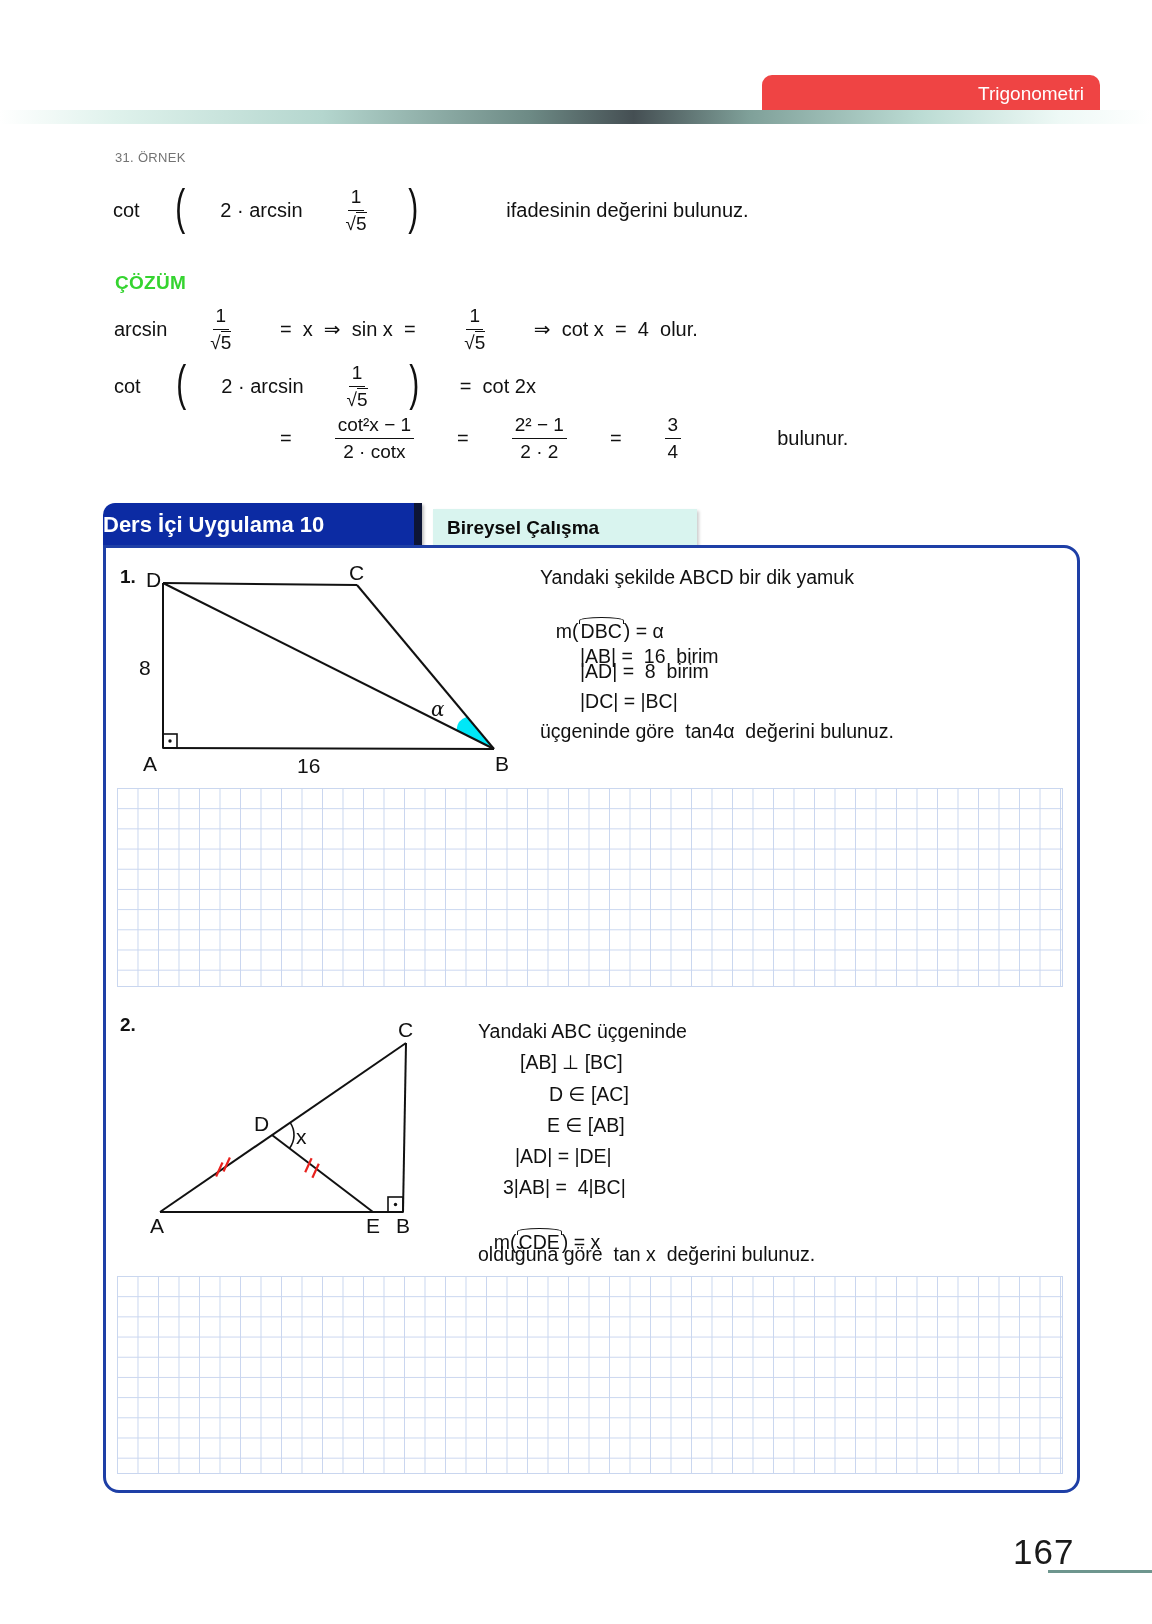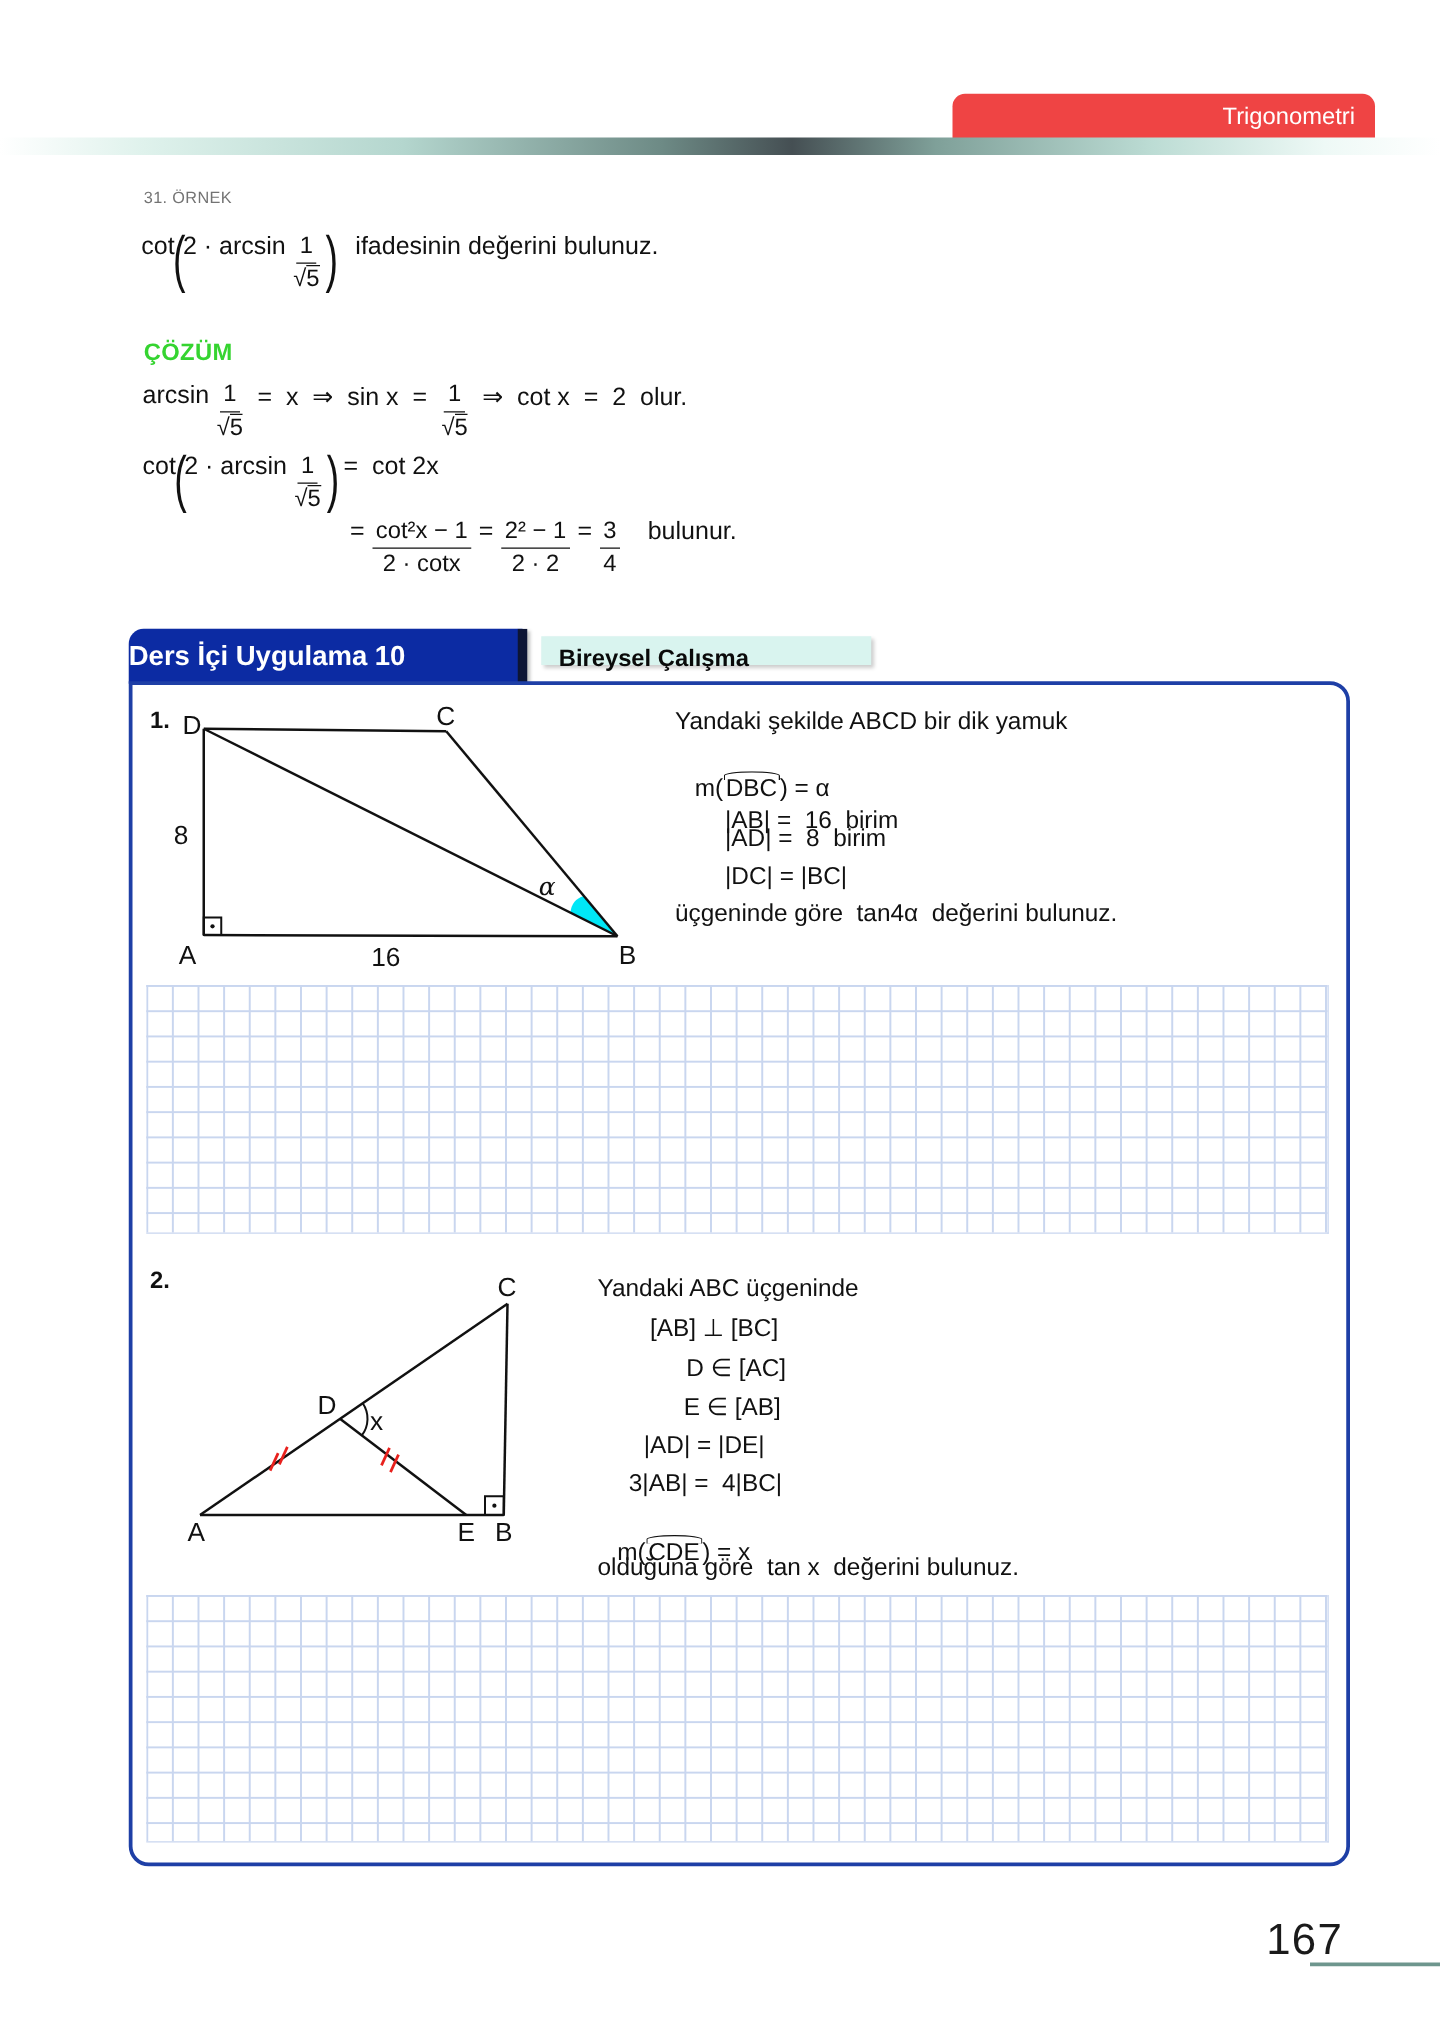--- a/index.html
+++ b/index.html
@@ -20,37 +20,37 @@
   .header-bar{
     left:0;top:110px;width:1152px;height:14px;
     background:linear-gradient(to right,
       #ffffff 0%, #dff2ec 10%, #b4d6ce 28%, #6d8a85 46%,
       #454f53 55%, #7fa099 65%, #bcdcd4 80%, #eef9f6 92%, #ffffff 100%);
   }
 
   
   .ex-title{left:115px;top:150px;font-size:13px;font-weight:normal;color:#737373;letter-spacing:.3px;}
   .sol-title{left:115px;top:272px;font-size:19px;font-weight:bold;color:#35d430;letter-spacing:.3px;}
-  .mrow{display:flex;font-size:20px;white-space:pre;}
+  .mrow{display:flex;align-items:center;font-size:20px;white-space:pre;gap:37px;}
   .bigp{font-size:50px;font-weight:300;line-height:.85;display:inline-block;transform:scaleX(.6);margin:0 -5px;padding-bottom:6px;}
   .frac{display:inline-flex;flex-direction:column;align-items:center;font-size:19px;line-height:1.15;margin:0 6px;vertical-align:middle;}
   .frac .top{border-bottom:1.7px solid #111;padding:0 3px 2px;}
   .frac .bot{padding-top:2px;display:inline-block;}
   .radicand{border-top:1.7px solid #111;}
   .gap{display:inline-block;width:16px;}
 
   
   .uyg-tab{
     left:103px;top:503px;width:319px;height:44px;background:#0c2ba3;
     border-right:8px solid #0d1535;border-radius:12px 0 0 0;
     color:#ffffff;font-size:22px;font-weight:bold;line-height:44px;
     box-sizing:border-box;box-shadow:2px 2px 3px rgba(0,0,0,.25);
   }
   .uyg-badge{
-    left:433px;top:509px;width:264px;height:23px;background:#d9f4ef;
+    left:433px;top:509px;width:264px;height:37px;background:#d9f4ef;
     color:#0a0a0a;font-size:19px;font-weight:bold;line-height:38px;
     padding-left:14px;box-sizing:border-box;box-shadow:2px 2px 3px rgba(0,0,0,.2);
   }
   .uyg-container{
     left:103px;top:545px;width:971px;height:942px;
     border:3px solid #1e3fa6;border-radius:0 16px 16px 16px;background:#ffffff;
   }
 
   .pnum{font-size:19px;font-weight:bold;}
   .ptext{font-size:19.5px;white-space:pre;}
@@ -91,21 +91,21 @@
 
 <div class="abs ex-title">31. ÖRNEK</div>
 
 <div class="abs mrow" style="left:113px;top:186px;">
   <span>cot</span><span class="bigp">(</span><span>2 · arcsin</span><span class="frac"><span class="top">1</span><span class="bot"><span>√</span><span class="radicand">5</span></span></span><span class="bigp">)</span><span class="gap"></span><span>ifadesinin değerini bulunuz.</span>
 </div>
 
 <div class="abs sol-title">ÇÖZÜM</div>
 
 <div class="abs mrow" style="left:114px;top:305px;">
-  <span>arcsin</span><span class="frac"><span class="top">1</span><span class="bot"><span>√</span><span class="radicand">5</span></span></span><span> =  x  ⇒  sin x  = </span><span class="frac"><span class="top">1</span><span class="bot"><span>√</span><span class="radicand">5</span></span></span><span> ⇒  cot x  =  2  olur.</span>
+  <span>arcsin</span><span class="frac"><span class="top">1</span><span class="bot"><span>√</span><span class="radicand">5</span></span></span><span> =  x  ⇒  sin x  = </span><span class="frac"><span class="top">1</span><span class="bot"><span>√</span><span class="radicand">5</span></span></span><span> ⇒  cot x  =  4  olur.</span>
 </div>
 
 <div class="abs mrow" style="left:114px;top:362px;">
   <span>cot</span><span class="bigp">(</span><span>2 · arcsin</span><span class="frac"><span class="top">1</span><span class="bot"><span>√</span><span class="radicand">5</span></span></span><span class="bigp">)</span><span> =  cot 2x</span>
 </div>
 
 <div class="abs mrow" style="left:280px;top:414px;">
   <span>=</span><span class="frac"><span class="top">cot²x − 1</span><span class="bot">2 · cotx</span></span><span>=</span><span class="frac"><span class="top">2² − 1</span><span class="bot">2 · 2</span></span><span>=</span><span class="frac"><span class="top">3</span><span class="bot">4</span></span><span class="gap"></span><span>bulunur.</span>
 </div>
 

